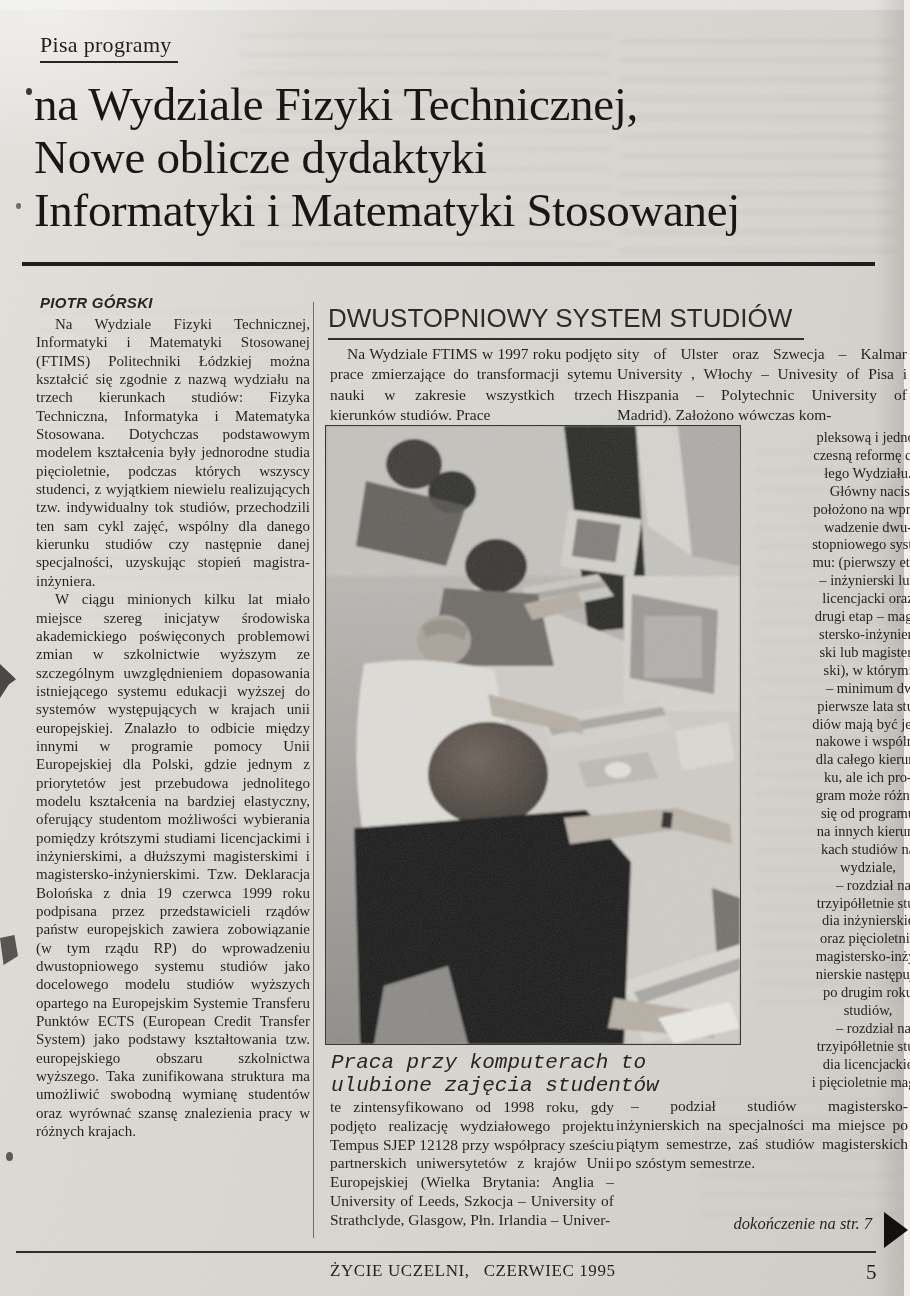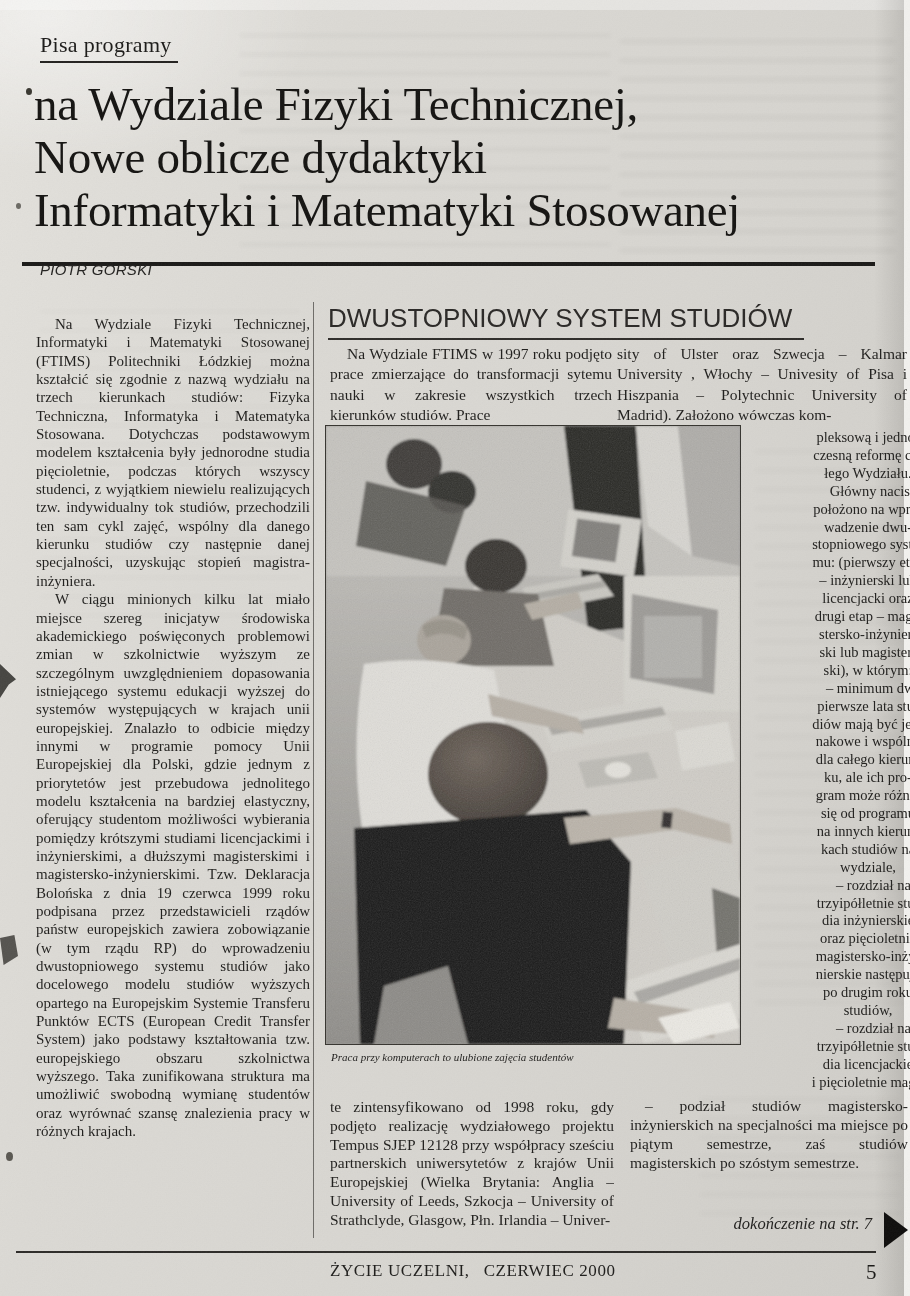--- a/index.html
+++ b/index.html
@@ -8,43 +8,43 @@
     background:linear-gradient(105deg,#e3e1dc 0%,#dbd9d4 28%,#d7d5d0 62%,#cfcdc8 100%);
     font-family:"Liberation Serif",serif;color:#1f1e1c;
   }
   .abs{position:absolute;}
   
   .kicker{left:40px;top:32px;font-size:22px;font-weight:500;letter-spacing:.3px;
     border-bottom:2px solid #23211f;padding:0 6px 3px 0;color:#1b1a18;}
   .title{left:34px;top:78px;width:860px;font-size:47px;line-height:53px;font-weight:500;
     color:#141311;letter-spacing:-.3px;}
   .rule-thick{left:22px;top:262px;width:853px;height:4px;background:#17161472;background:#1a1917;}
-  .author{left:40px;top:261px;font-family:"Liberation Sans",sans-serif;font-style:italic;
-    font-weight:400;font-size:15px;letter-spacing:.3px;color:#232220;}
+  .author{left:40px;top:294px;font-family:"Liberation Sans",sans-serif;font-style:italic;
+    font-weight:700;font-size:15px;letter-spacing:.3px;color:#232220;}
   
   .colrule{left:313px;top:302px;width:1px;height:936px;background:#6e6c68;}
   .leftcol{left:36px;top:308px;width:274px;height:938px;overflow:hidden;
     font-size:15px;line-height:18.35px;text-align:justify;margin-top:7px;}
   .leftcol p{margin:0;text-indent:19px;}
   .sec-head{left:328px;top:303px;font-family:"Liberation Sans",sans-serif;font-size:26px;
     font-weight:400;letter-spacing:0;color:#2a2826;border-bottom:2px solid #2e2c29;
     padding:0 12px 4px 0;}
   .intro-left{left:330px;top:344px;width:282px;height:84px;overflow:hidden;
     font-size:15.5px;line-height:20.4px;text-align:justify;text-indent:17px;}
   .intro-right{left:617px;top:344px;width:290px;height:84px;overflow:hidden;
     font-size:15.5px;line-height:20.4px;text-align:justify;}
   .sidecol{left:749px;top:429px;width:158px;height:664px;overflow:hidden;
     font-size:14.5px;line-height:17.9px;white-space:pre-line;text-align:center;color:#21201e;margin-left:40px;}
-  .caption{left:331px;top:1051px;width:410px;font-size:11px;font-style:italic;color:#232220;}
+  .caption{left:331px;top:1051px;width:410px;font-size:21px;font-style:italic;color:#232220;font-family:Liberation Mono, monospace;}
   .midbottom{left:330px;top:1098px;width:284px;height:152px;overflow:hidden;
     font-size:15.5px;line-height:18.8px;text-align:justify;}
   .botright{left:616px;top:1096px;width:292px;height:118px;overflow:hidden;
     font-size:15.5px;line-height:19px;text-align:justify;}
   .botright p{margin:0;}
-  .botright p.indent{text-indent:15px;margin-left:14px;}
+  .botright p.indent{text-indent:15px;}
   .continuation{left:616px;top:1214px;width:256px;text-align:right;
     font-size:16.5px;font-style:italic;color:#1f1e1c;}
   .cont-arrow{left:884px;top:1212px;width:0;height:0;
     border-top:18px solid transparent;border-bottom:18px solid transparent;
     border-left:24px solid #0e0d0c;}
   
   .rule-footer{left:16px;top:1251px;width:860px;height:2px;background:#2c2a27;}
   .footer-text{left:330px;top:1261px;font-size:17px;letter-spacing:.6px;color:#1d1c1a;}
   .footer-text span{margin-right:14px;}
   .pagenum{left:866px;top:1260px;font-size:21px;color:#181715;}
@@ -218,21 +218,21 @@
   <div class="abs caption">Praca przy komputerach to ulubione zajęcia studentów</div>
   <div class="abs midbottom">te zintensyfikowano od 1998 roku, gdy podjęto realizację wydziałowego projektu Tempus SJEP 12128 przy współpracy sześciu partnerskich uniwersytetów z krajów Unii Europejskiej (Wielka Brytania: Anglia – University of Leeds, Szkocja – University of Strathclyde, Glasgow, Płn. Irlandia – Univer-</div>
   <div class="abs botright">
     <p class="indent">– podział studiów magistersko-inżynierskich na specjalności ma miejsce po piątym semestrze, zaś studiów magisterskich po szóstym semestrze.</p>
   </div>
   <div class="abs continuation">dokończenie na str. 7</div>
   <div class="abs cont-arrow"></div>
 
   <div class="abs rule-footer"></div>
   <div class="abs footer-text">
-    <span>ŻYCIE UCZELNI,</span><span>CZERWIEC 2000</span>
+    <span>ŻYCIE UCZELNI,</span><span>CZERWIEC 1995</span>
   </div>
   <div class="abs pagenum">5</div>
 
   <div class="abs mark1"></div>
   <div class="abs mark2"></div>
   <div class="speck" style="left:6px;top:1152px;width:7px;height:9px;opacity:.8"></div>
   <div class="speck" style="left:26px;top:88px;width:6px;height:7px"></div>
   <div class="speck" style="left:16px;top:203px;width:5px;height:6px;opacity:.7"></div>
 
   <svg class="abs grain" width="910" height="1296">

